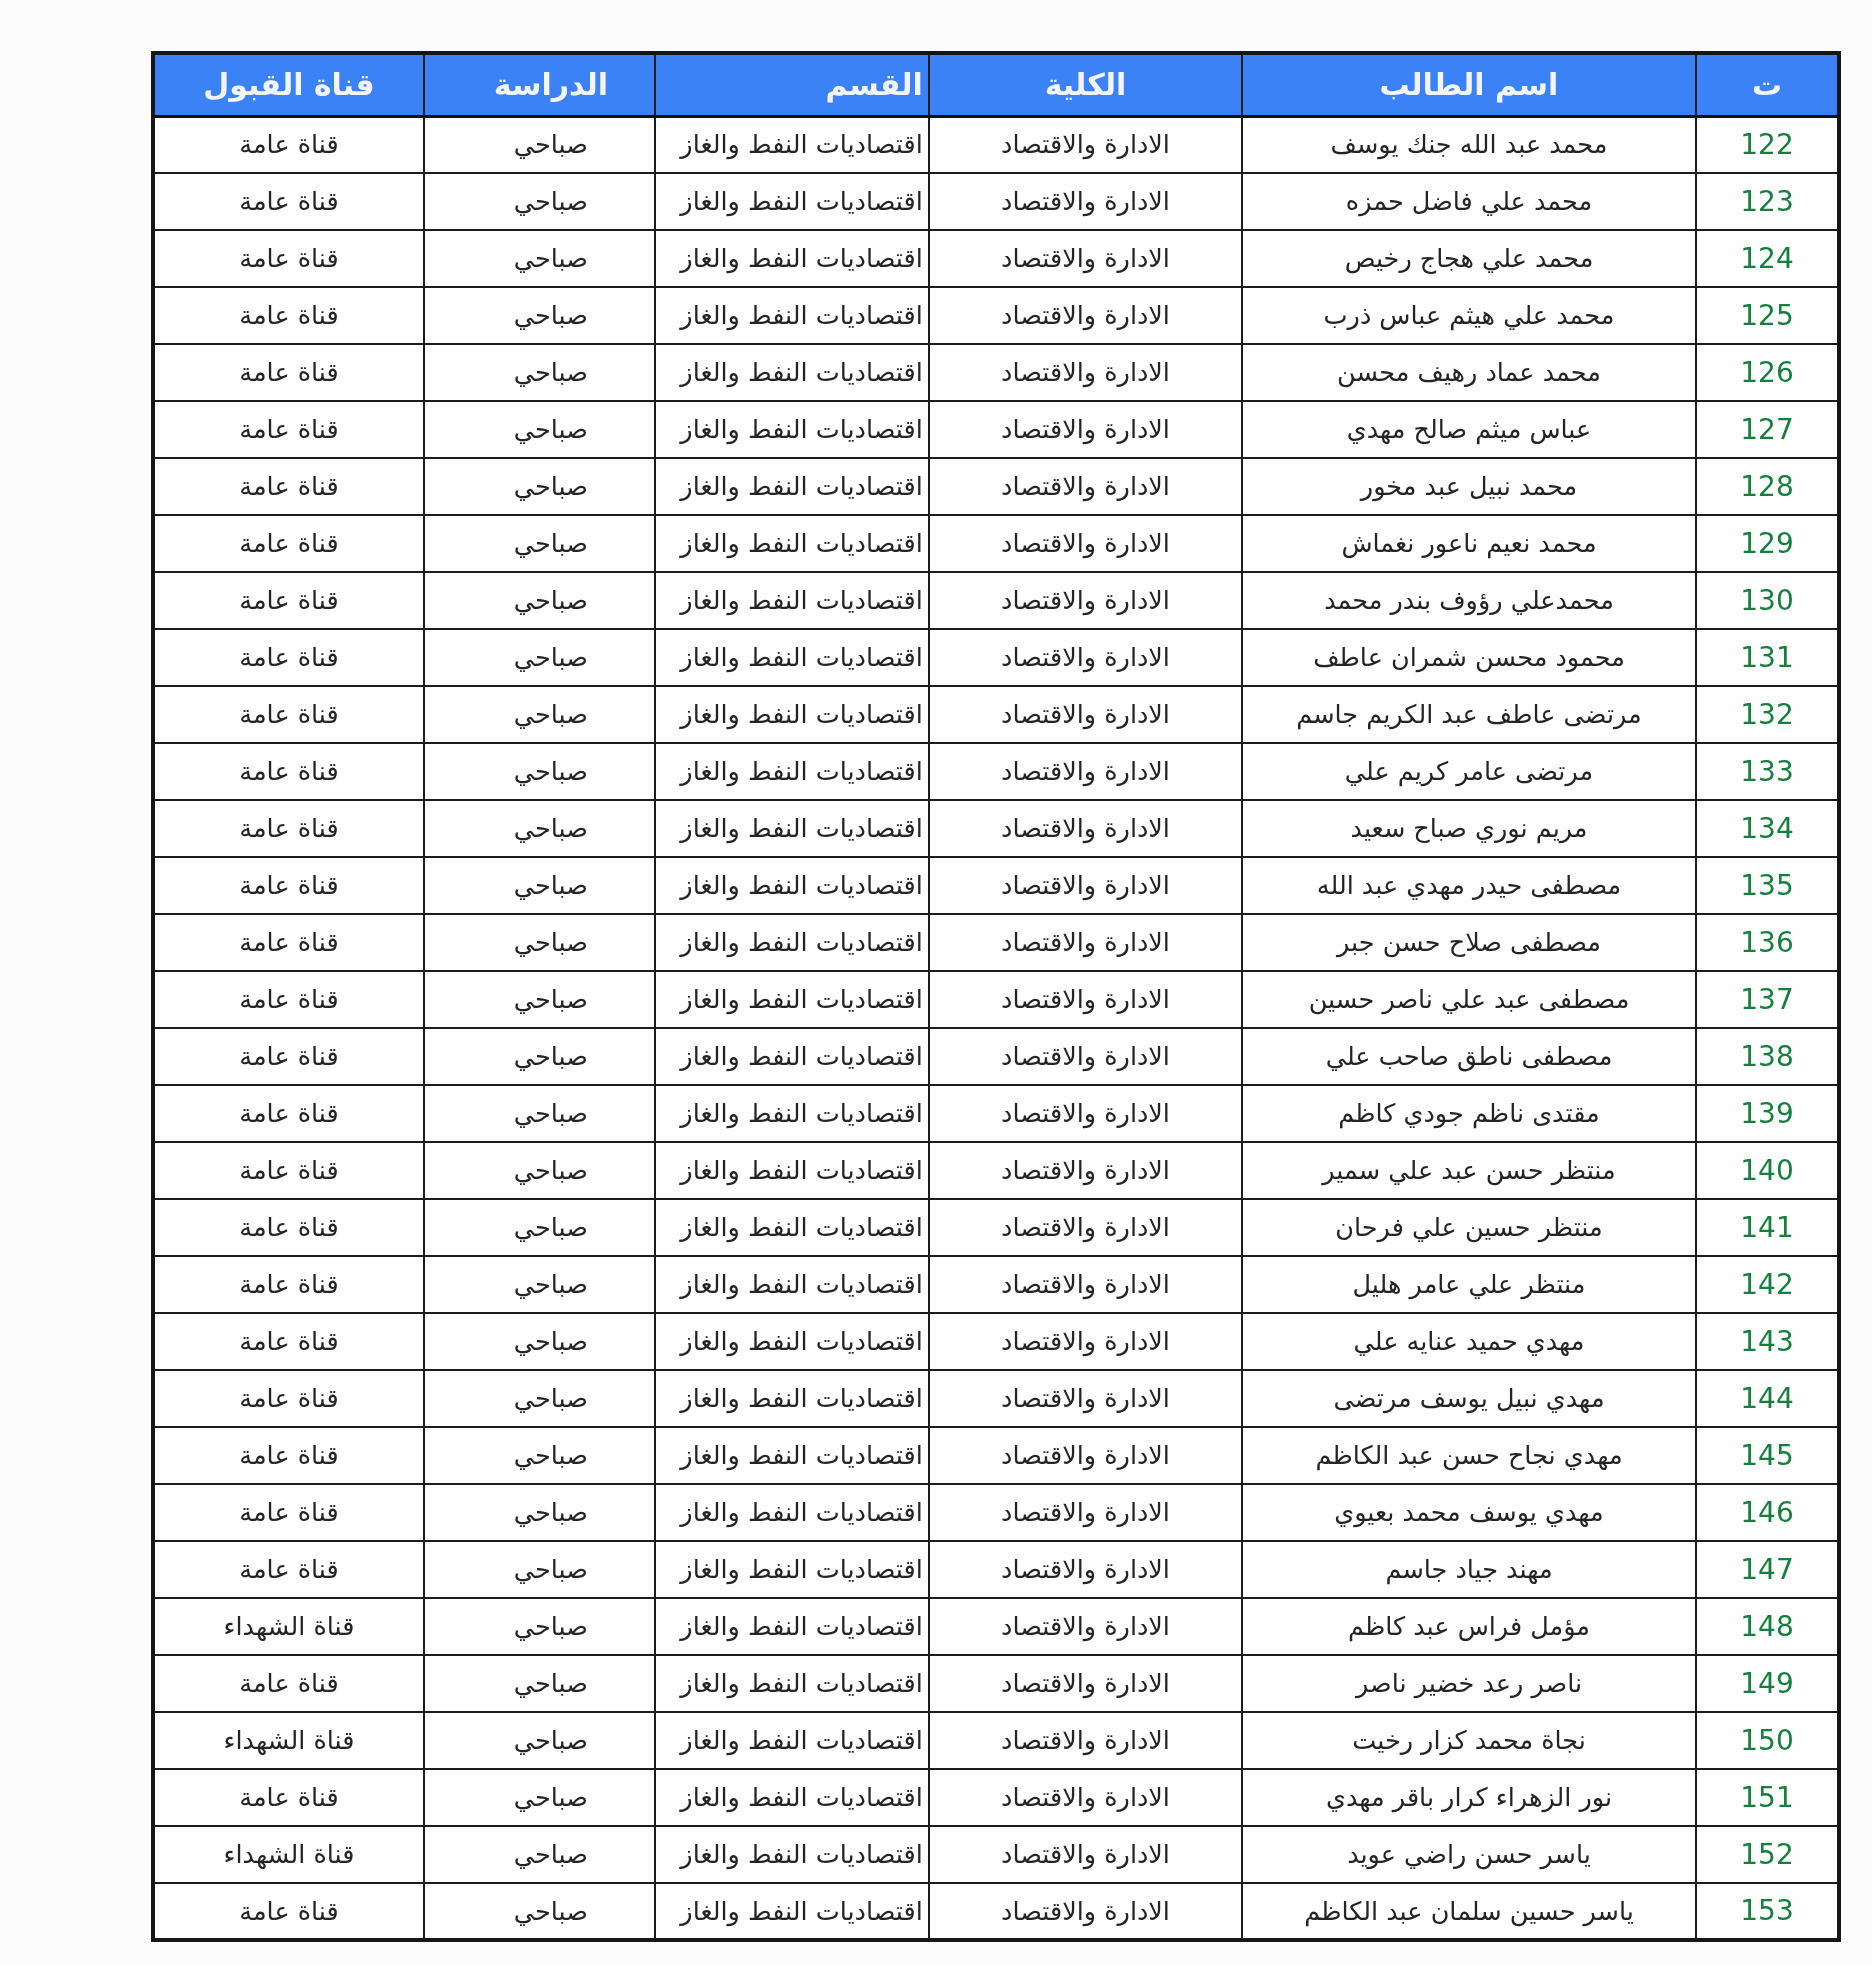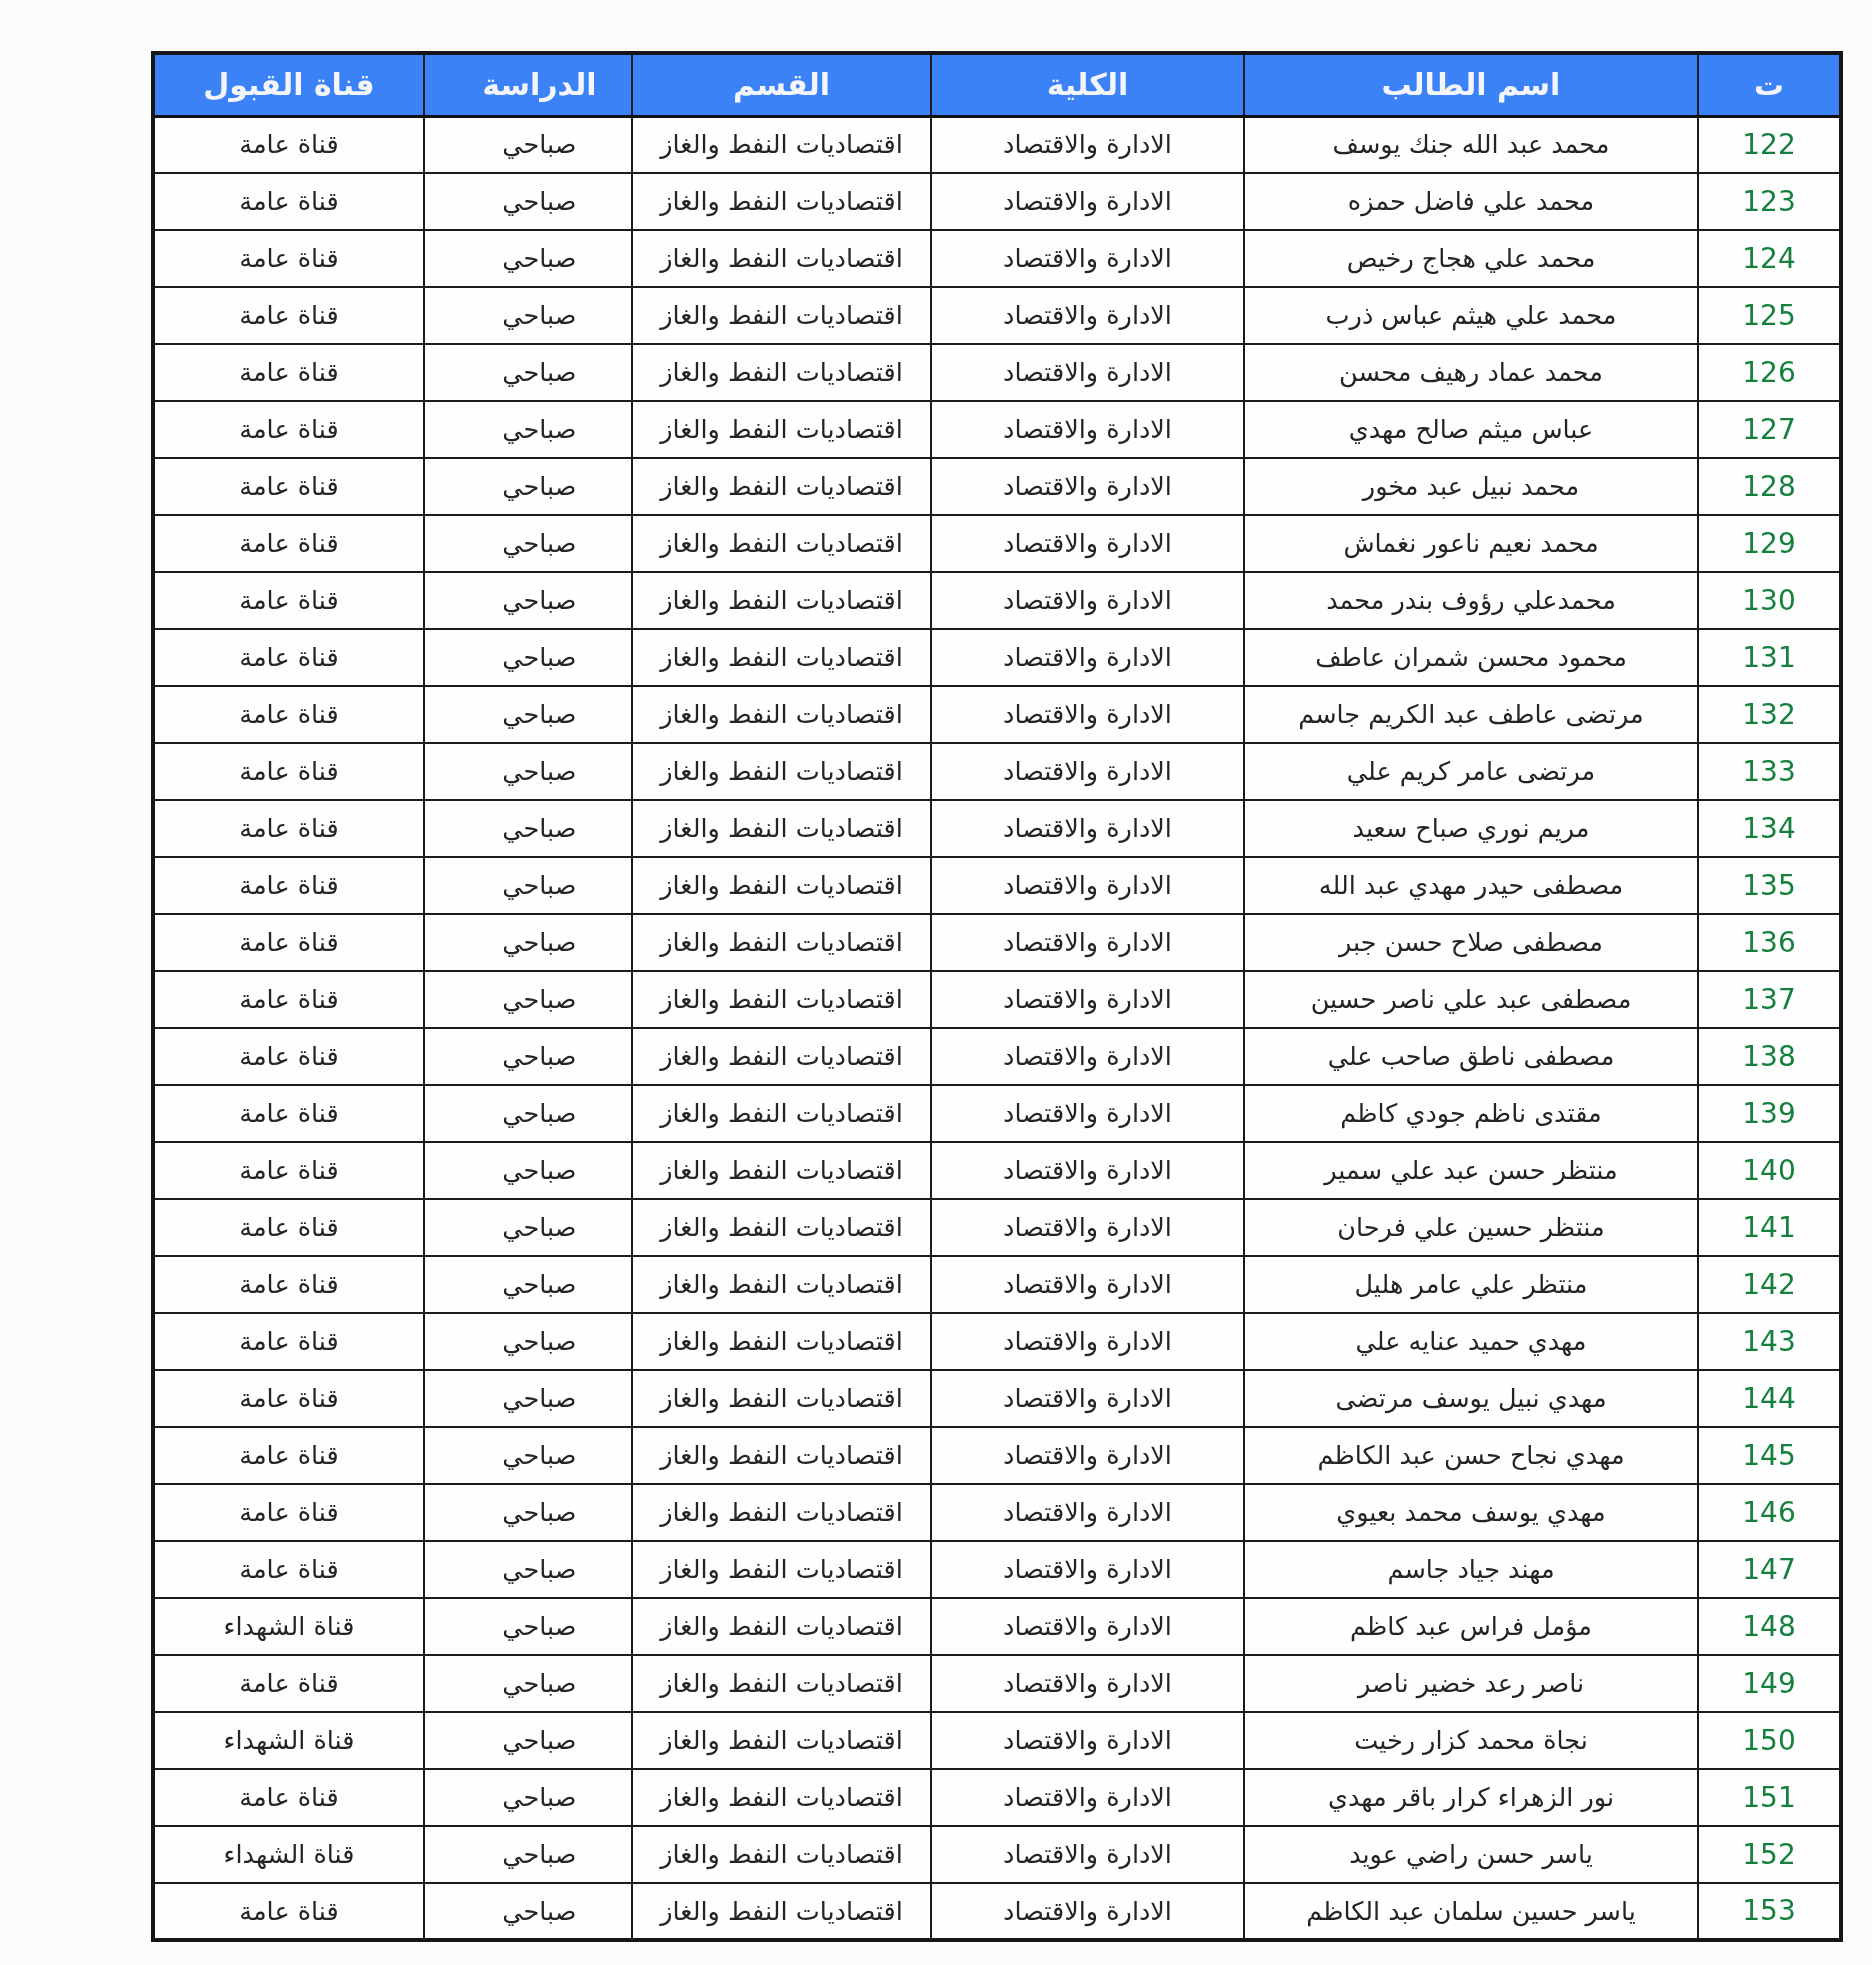--- a/index.html
+++ b/index.html
@@ -45,22 +45,22 @@
     font-size:25.5px;
     line-height:1.12;
   }
   tbody td.c-no{
     font-size:28px;
     color:#15803d;
   }
   .c-no{width:143px;}
   .c-name{width:454px;}
   .c-college{width:313px;}
-  .c-dept{width:299px;}
-  .c-study{width:208px;padding-left:28px;}
+  .c-dept{width:274px;text-align:right;}
+  .c-study{width:231px;padding-left:28px;}
   .c-channel{width:271px;}
 </style>
 </head>
 <body>
 
 <div class="sheet">
   <table>
     <thead>
       <tr>
         <th class="c-no">ت</th>

